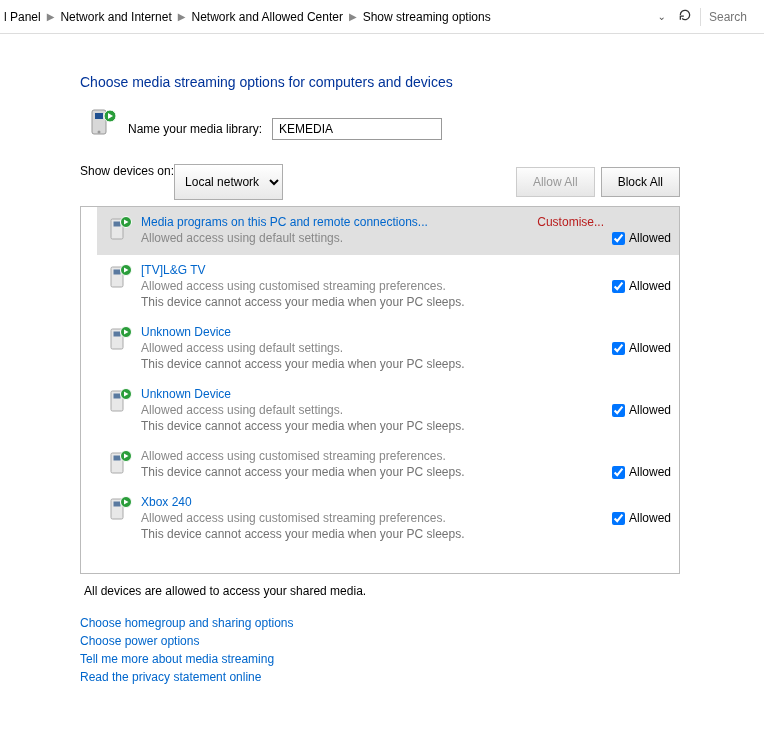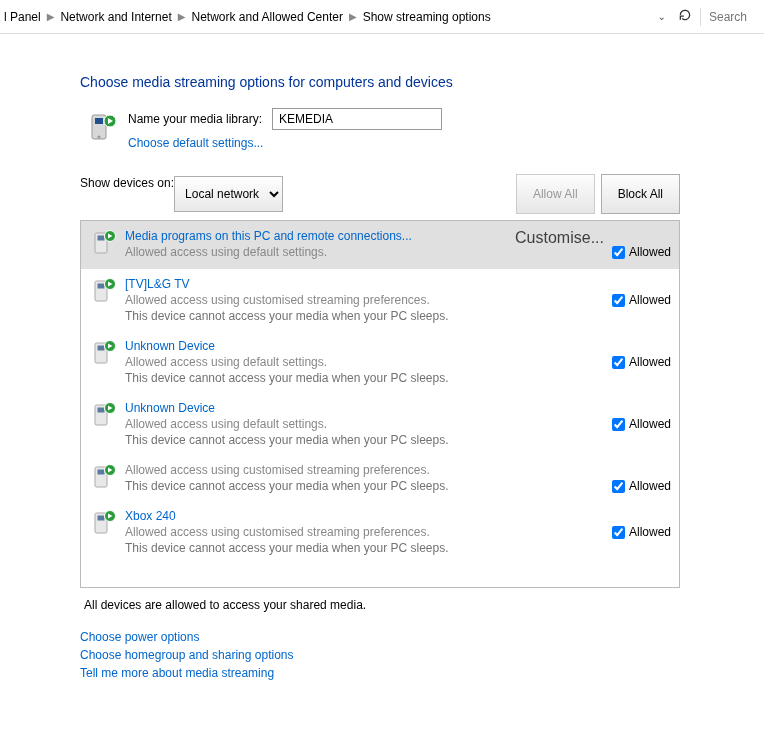--- a/index.html
+++ b/index.html
@@ -7,44 +7,44 @@
   .topbar { padding: 6px 8px 6px 0; display: flex; align-items: center; border-bottom: 1px solid #ddd; }
   .breadcrumb { flex: 1; display: flex; align-items: center; color: #000; font-size: 12px; white-space: nowrap; overflow: hidden; }
   .bc-item { padding: 0 4px; cursor: pointer; }
   .bc-sep { color: #888; padding: 0 2px; font-size: 10px; }
   .top-controls { display: flex; align-items: center; gap: 6px; }
   .chev { cursor: pointer; font-size: 10px; color: #555; padding: 2px 4px; }
   .refresh { cursor: pointer; padding: 2px; }
   .search-box { width: 56px; border: none; font-size: 12px; color: #888; padding: 2px; border-left: 1px solid #ddd; padding-left: 8px; }
   .content { padding: 40px 0 20px 80px; width: 680px; }
   .page-title { color: #003399; font-size: 14px; margin-bottom: 18px; }
-  .libname-row { display: flex; align-items: center; margin-bottom: 8px; padding-left: 8px; }
+  .libname-row { display: flex; align-items: flex-end; margin-bottom: 8px; padding-left: 8px; }
   .pc-icon { width: 30px; height: 32px; margin-right: 10px; display: inline-block; }
   .libname-body { display: flex; flex-direction: column; gap: 6px; }
   .libname-line { display: flex; align-items: center; gap: 10px; }
   .libname-label { font-size: 12px; }
   .libname-input { border: 1px solid #999; font-size: 12px; padding: 2px 6px; width: 170px; height: 22px; }
   .link { color: #0066cc; cursor: pointer; font-size: 12px; }
   .toolbar { display: flex; align-items: center; margin-top: 24px; margin-bottom: 6px; }
   .toolbar-left { display: flex; align-items: flex-start; }
   .toolbar-label { font-size: 12px; }
   .select { border: 1px solid #adadad; background: linear-gradient(#fff, #e8e8e8); font-size: 12px; padding: 2px 6px; height: 36px; }
-  .btn { border: 1px solid #adadad; background: linear-gradient(#fdfdfd, #e6e6e6); font-size: 12px; padding: 2px 16px; height: 40px; cursor: pointer; }
+  .btn { border: 1px solid #adadad; background: linear-gradient(#fdfdfd, #e6e6e6); font-size: 12px; padding: 2px 16px; height: 30px; cursor: pointer; }
   .btn:disabled { color: #999; border-color: #ccc; cursor: default; }
   .toolbar-spacer { flex: 1; }
-  .device-box { border: 1px solid #bbb; height: 368px; position: relative; overflow: hidden; }
+  .device-box { border: 1px solid #bbb; height: 368px; position: relative; overflow: hidden; padding-left: 16px; }
   .device-scroll { height: 100%; overflow-y: scroll; }
   .device-row { display: flex; align-items: flex-start; padding: 8px 8px 8px 10px; }
   .device-row.sel { background: #e0e0e0; }
   .dev-icon { width: 26px; height: 30px; flex-shrink: 0; margin-right: 8px; display: flex; align-items: center; justify-content: center; }
   .dev-body { flex: 1; }
   .dev-name { color: #0066cc; cursor: pointer; font-size: 12px; margin-bottom: 2px; }
   .dev-desc { color: #888; font-size: 12px; margin-bottom: 2px; }
   .dev-sleep { color: #737373; font-size: 12px; }
-  .dev-customise { color: #404040; cursor: pointer; font-size: 16px; margin-right: 8px; margin-top: 0; }
+  .dev-customise { color: #b91c1c; cursor: pointer; font-size: 12px; margin-right: 8px; margin-top: 0; }
   .dev-allow { display: flex; align-items: center; gap: 4px; margin-top: 16px; }
   .dev-allow input { margin: 0; width: 13px; height: 13px; }
   .status-line { padding: 10px 0 0 4px; font-size: 12px; }
   .bottom-links { padding: 18px 0 0 0; display: flex; flex-direction: column; gap: 4px; }
   
   .device-scroll::-webkit-scrollbar { width: 16px; }
   .device-scroll::-webkit-scrollbar-track { background: #f0f0f0; }
   .device-scroll::-webkit-scrollbar-thumb { background: #c0c0c0; border: 1px solid #aaa; }
 </style>
 </head>
@@ -82,21 +82,20 @@
         <circle cx="11" cy="24" r="1.5" fill="#999"></circle>
         <circle cx="22" cy="8" r="6" fill="#2a9d3a" stroke="#fff"></circle>
         <polygon points="20,5 20,11 25,8" fill="#fff"></polygon>
       </svg>
     </span>
     <div class="libname-body">
       <div class="libname-line">
         <span class="libname-label">Name your media library:</span>
         <input class="libname-input" value="KEMEDIA" style="">
       </div>
-      <span class="link">Choose default settings...</span>
     </div>
   </div>
 
   <div class="toolbar">
     <div class="toolbar-left">
       <span class="toolbar-label">Show devices on:</span>
       <select class="select">
         <option>Local network</option>
       </select>
     </div>
@@ -219,17 +218,18 @@
             <input type="checkbox" checked="" style="">
             <span>Allowed</span>
           </label>
         </div>
       </div>
   </div>
 
   <div class="status-line">All devices are allowed to access your shared media.</div>
 
   <div class="bottom-links" id="bottom-links">
+      <span class="link">Choose homegroup and sharing options</span>
       <span class="link">Choose power options</span>
-      <span class="link">Choose homegroup and sharing options</span>
       <span class="link">Tell me more about media streaming</span>
+      <span class="link">Read the privacy statement online</span>
     </div>
 </div>
 
 </body></html>

